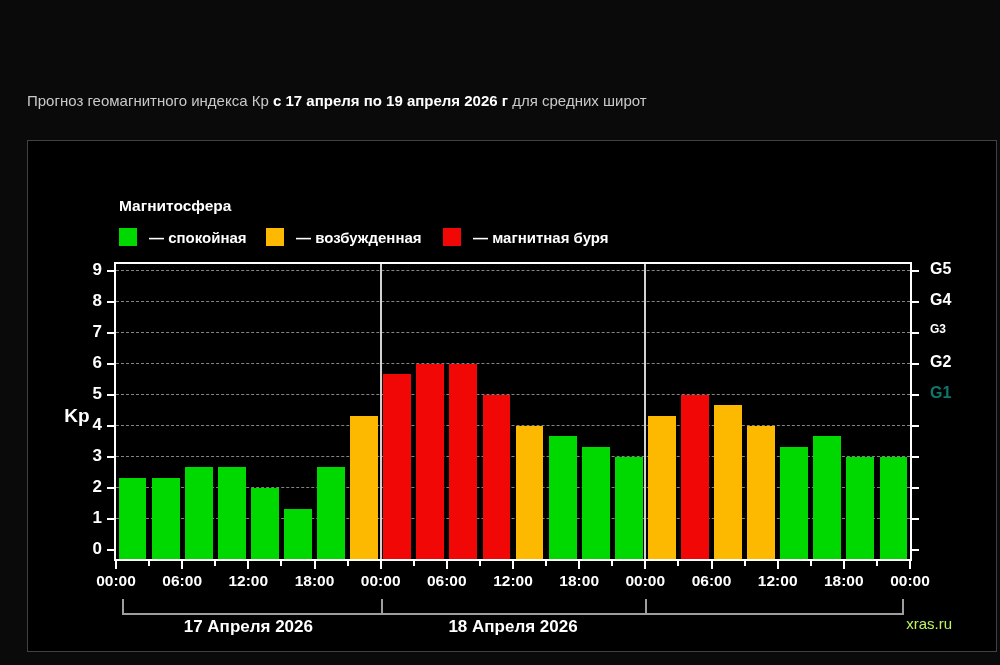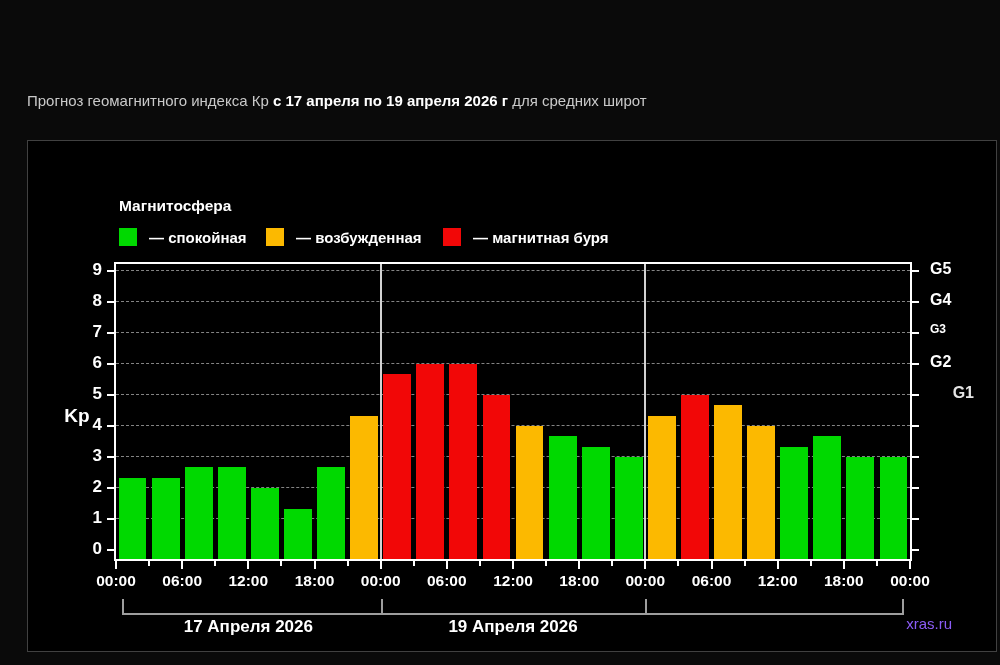--- a/index.html
+++ b/index.html
@@ -14,21 +14,21 @@
   #chart-panel{left:27px;top:140px;width:968px;height:510px;background:#000;border:1px solid #414141;}
   #chart-title{left:91px;top:19px;font-size:17.5px;font-weight:bold;color:#fff;white-space:nowrap;}
   #g-legend{left:668px;top:11px;font-size:15px;font-weight:bold;color:#fff;line-height:21px;white-space:nowrap;}
   #legend-title{left:91px;top:56px;font-size:15.5px;font-weight:bold;color:#fff;}
   .legend-item{top:87px;display:flex;align-items:center;font-size:15px;font-weight:bold;color:#fff;white-space:nowrap;}
   .swatch{width:18px;height:18px;display:inline-block;margin-right:12px;}
   #legend-quiet{left:91px;}
   #legend-excited{left:238px;}
   #legend-storm{left:415px;}
   #plot-area{left:86px;top:121px;width:794px;height:295px;border:2px solid #fff;background:#000;}
-  #watermark{right:44px;top:474px;font-size:15px;color:#8b5cf6;}
+  #watermark{right:44px;top:474px;font-size:15px;color:#bef264;}
 </style>
 </head>
 <body>
 
 <div id="page">
 
 
   <p id="subtitle-line" class="abs subline"><span>Прогноз геомагнитного индекса Кр </span><b>с 17 апреля по 19 апреля 2026 г</b><span> для средних широт</span></p>
 
 
@@ -110,21 +110,21 @@
         <div style="position: absolute; left: -54px; top: 89px; width: 40px; text-align: right; font-size: 17px; font-weight: bold; color: rgb(255, 255, 255);">6</div>
         <div style="position: absolute; left: -9px; top: 68px; width: 7px; height: 2px; background: rgb(255, 255, 255);"></div>
         <div style="position: absolute; left: 796px; top: 68px; width: 7px; height: 2px; background: rgb(255, 255, 255);"></div>
         <div style="position: absolute; left: -54px; top: 58px; width: 40px; text-align: right; font-size: 17px; font-weight: bold; color: rgb(255, 255, 255);">7</div>
         <div style="position: absolute; left: -9px; top: 37px; width: 7px; height: 2px; background: rgb(255, 255, 255);"></div>
         <div style="position: absolute; left: 796px; top: 37px; width: 7px; height: 2px; background: rgb(255, 255, 255);"></div>
         <div style="position: absolute; left: -54px; top: 27px; width: 40px; text-align: right; font-size: 17px; font-weight: bold; color: rgb(255, 255, 255);">8</div>
         <div style="position: absolute; left: -9px; top: 6px; width: 7px; height: 2px; background: rgb(255, 255, 255);"></div>
         <div style="position: absolute; left: 796px; top: 6px; width: 7px; height: 2px; background: rgb(255, 255, 255);"></div>
         <div style="position: absolute; left: -54px; top: -4px; width: 40px; text-align: right; font-size: 17px; font-weight: bold; color: rgb(255, 255, 255);">9</div>
-        <div style="position: absolute; left: 814px; top: 120px; width: 44px; font-size: 16px; font-weight: bold; color: #e5e5e5; text-align: right;">G1</div>
+        <div style="position: absolute; left: 814px; top: 120px; width: 44px; font-size: 16px; font-weight: bold; color: #0f766e;">G1</div>
         <div style="position: absolute; left: 814px; top: 89px; width: 44px; font-size: 16px; font-weight: bold; color: rgb(255, 255, 255);">G2</div>
         <div style="position: absolute; left: 814px; top: 58px; width: 44px; font-size: 12px; font-weight: bold; color: rgb(255, 255, 255);">G3</div>
         <div style="position: absolute; left: 814px; top: 27px; width: 44px; font-size: 16px; font-weight: bold; color: rgb(255, 255, 255);">G4</div>
         <div style="position: absolute; left: 814px; top: -4px; width: 44px; font-size: 16px; font-weight: bold; color: rgb(255, 255, 255);">G5</div>
         <div style="position: absolute; left: -58px; top: 129px; width: 38px; text-align: center; font-size: 19px; font-weight: bold; color: rgb(255, 255, 255); margin-top: 12px;">Kp</div>
         <div style="position: absolute; left: -1px; top: 297px; width: 2px; height: 8px; background: rgb(255, 255, 255);"></div>
         <div style="position: absolute; left: 32.1px; top: 297px; width: 2px; height: 5px; background: rgb(255, 255, 255);"></div>
         <div style="position: absolute; left: 65.2px; top: 297px; width: 2px; height: 8px; background: rgb(255, 255, 255);"></div>
         <div style="position: absolute; left: 98.3px; top: 297px; width: 2px; height: 5px; background: rgb(255, 255, 255);"></div>
         <div style="position: absolute; left: 131.3px; top: 297px; width: 2px; height: 8px; background: rgb(255, 255, 255);"></div>
@@ -160,18 +160,18 @@
         <div style="position: absolute; left: 562.5px; top: 308px; width: 66px; text-align: center; font-size: 15.5px; font-weight: bold; color: rgb(255, 255, 255); white-space: nowrap;">06:00</div>
         <div style="position: absolute; left: 628.7px; top: 308px; width: 66px; text-align: center; font-size: 15.5px; font-weight: bold; color: rgb(255, 255, 255); white-space: nowrap;">12:00</div>
         <div style="position: absolute; left: 694.8px; top: 308px; width: 66px; text-align: center; font-size: 15.5px; font-weight: bold; color: rgb(255, 255, 255); white-space: nowrap;">18:00</div>
         <div style="position: absolute; left: 761px; top: 308px; width: 66px; text-align: center; font-size: 15.5px; font-weight: bold; color: rgb(255, 255, 255); white-space: nowrap;">00:00</div>
         <div style="position: absolute; left: 6px; top: 349px; width: 782px; height: 0px; border-top: 2px solid rgb(158, 158, 158);"></div>
         <div style="position: absolute; left: 6px; top: 335px; width: 2px; height: 14px; background: rgb(158, 158, 158);"></div>
         <div style="position: absolute; left: 264.7px; top: 335px; width: 2px; height: 14px; background: rgb(158, 158, 158);"></div>
         <div style="position: absolute; left: 529.3px; top: 335px; width: 2px; height: 14px; background: rgb(158, 158, 158);"></div>
         <div style="position: absolute; left: 786px; top: 335px; width: 2px; height: 14px; background: rgb(158, 158, 158);"></div>
         <div style="position: absolute; left: 0px; top: 353px; width: 264.7px; text-align: center; font-size: 17px; font-weight: bold; color: rgb(255, 255, 255); white-space: nowrap;">17 Апреля 2026</div>
-        <div style="position: absolute; left: 264.7px; top: 353px; width: 264.7px; text-align: center; font-size: 17px; font-weight: bold; color: rgb(255, 255, 255); white-space: nowrap;">19 Апреля 2026</div>
+        <div style="position: absolute; left: 264.7px; top: 353px; width: 264.7px; text-align: center; font-size: 17px; font-weight: bold; color: rgb(255, 255, 255); white-space: nowrap;">18 Апреля 2026</div>
       </div>
 
     <div id="watermark" class="abs">xras.ru</div>
   </div>
 </div>
 
 </body></html>

